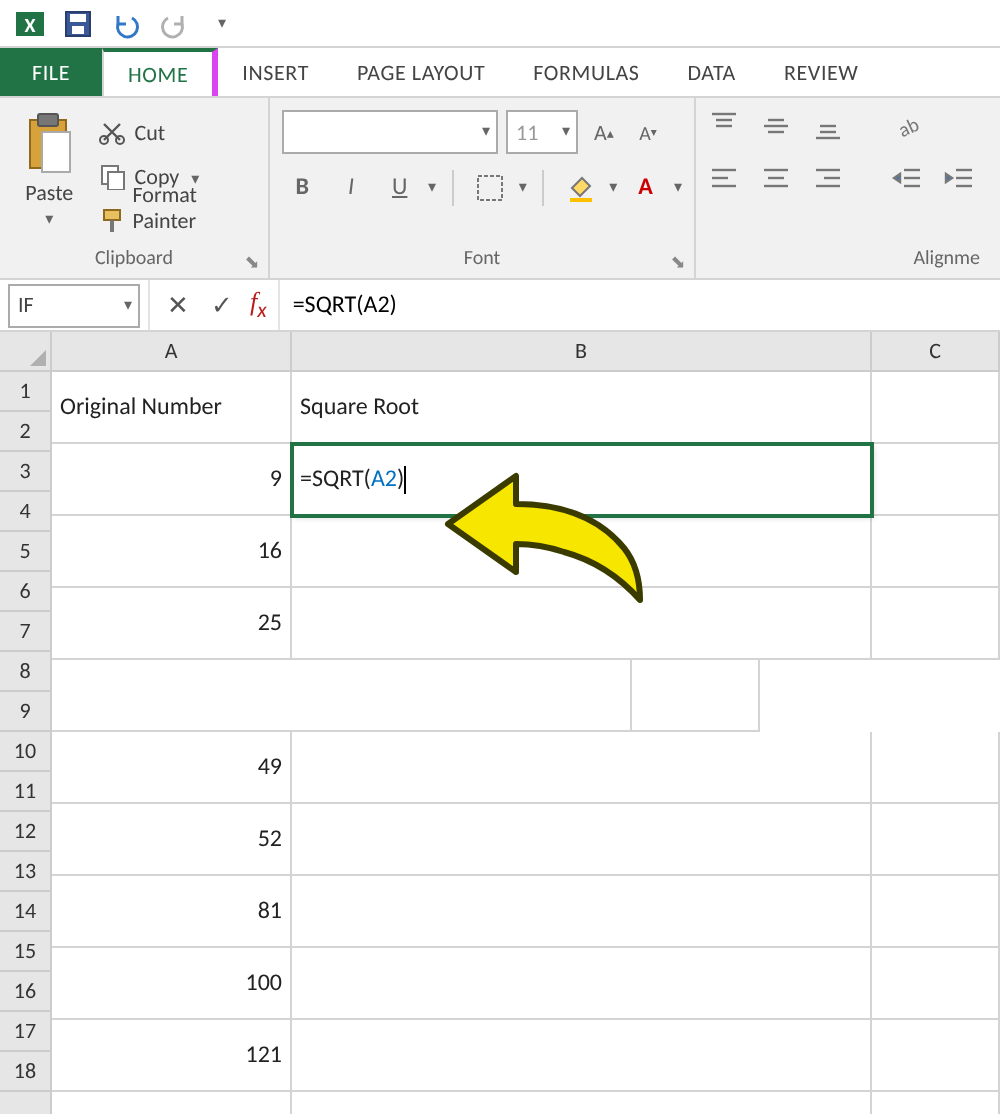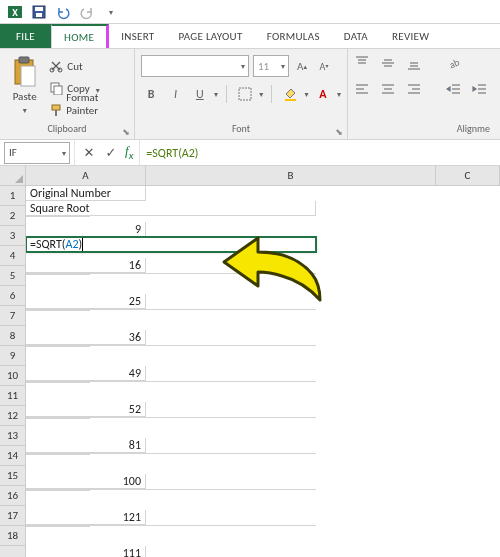--- a/index.html
+++ b/index.html
@@ -35,37 +35,37 @@
 
 .align-body { height: 64px; width: 140px; padding-top: 2px; display: flex; flex-direction: column; gap: 6px; }
 .align-row { display: flex; gap: 6px; }
 .abtn { width: 20px; height: 20px; }
 
 .namebox-row { height: 26px; display: flex; align-items: center; border-bottom: 1px solid #d4d4d4; background: #fff; }
 .namebox { width: 66px; height: 22px; margin: 0 4px; border: 1px solid #ababab; background: #fff; display: flex; align-items: center; padding: 0 4px; font-size: 11px; position: relative; }
 .namebox .caret { position: absolute; right: 3px; font-size: 8px; color: #666; }
 .fx-btns { display: flex; gap: 6px; align-items: center; padding: 0 6px; height: 100%; border-left: 1px solid #e4e4e4; }
 .fx-btn { color: #555; font-size: 13px; width: 16px; text-align: center; }
-.fx-label { font-style: italic; font-family: "Cambria Math", serif; font-size: 13px; color: #15803d; }
-.formula-bar { flex: 1; padding: 0 6px; font-size: 12px; color: #4d7c0f; border-left: 1px solid #e4e4e4; height: 100%; display: flex; align-items: center; }
+.fx-label { font-style: italic; font-family: "Cambria Math", serif; font-size: 13px; color: #b91c1c; }
+.formula-bar { flex: 1; padding: 0 6px; font-size: 12px; color: #000000; border-left: 1px solid #e4e4e4; height: 100%; display: flex; align-items: center; }
 
 .grid-area { display: flex; height: calc(557px - 24px - 24px - 92px - 26px); background: #fff; }
 .rowhdrs { width: 26px; background: #e6e6e6; border-right: 1px solid #ccc; }
 .selall { height: 20px; border-bottom: 1px solid #ccc; background: #e6e6e6; position: relative; }
 .selall::after { content: ""; position: absolute; right: 2px; bottom: 2px; width: 0; height: 0; border-left: 8px solid transparent; border-bottom: 8px solid #b0b0b0; }
 .rowhdr { height: 20px; border-bottom: 1px solid #ccc; display: flex; align-items: center; justify-content: center; font-size: 11px; color: #333; background: #e6e6e6; }
 
 .cols { flex: 1; overflow: hidden; }
 .colhdrs { height: 20px; display: flex; background: #e6e6e6; border-bottom: 1px solid #ccc; }
 .colhdr { border-right: 1px solid #ccc; display: flex; align-items: center; justify-content: center; font-size: 11px; color: #333; }
 .col-a { width: 120px; }
 .col-b { width: 290px; }
 .col-c { width: 64px; }
 
-.row { height: 36px; display: flex; flex-direction: column; }
+.row { height: 36px; display: flex; }
 .cell { border-right: 1px solid #d4d4d4; border-bottom: 1px solid #d4d4d4; padding: 0 4px; display: flex; align-items: center; font-size: 12px; color: #222; background: #fff; }
 .cell.num { justify-content: flex-end; }
 .cell.txt { justify-content: flex-start; }
 
 .editing-cell { position: relative; background: #fff; outline: 2px solid #217346; outline-offset: -1px; box-shadow: 1px 1px 3px rgba(0,0,0,0.15); z-index: 2; }
 .editing-cell .cursor { display: inline-block; width: 1px; height: 14px; background: #000; vertical-align: middle; animation: blink 1s step-end infinite; }
 @keyframes blink { 50% { opacity: 0; } }
 .ref-a2 { color: #0070c0; }
 
 .arrow-overlay { position: absolute; left: 220px; top: 230px; z-index: 10; pointer-events: none; }
@@ -358,21 +358,20 @@
           <div class="cell col-a num">16</div>
           <div class="cell col-b"></div>
           <div class="cell col-c"></div>
         </div>
         <div class="row">
           <div class="cell col-a num">25</div>
           <div class="cell col-b"></div>
           <div class="cell col-c"></div>
         </div>
         <div class="row">
-          <div class="cell col-a num">36</div>
           <div class="cell col-b"></div>
           <div class="cell col-c"></div>
         </div>
         <div class="row">
           <div class="cell col-a num">49</div>
           <div class="cell col-b"></div>
           <div class="cell col-c"></div>
         </div>
         <div class="row">
           <div class="cell col-a num">52</div>

